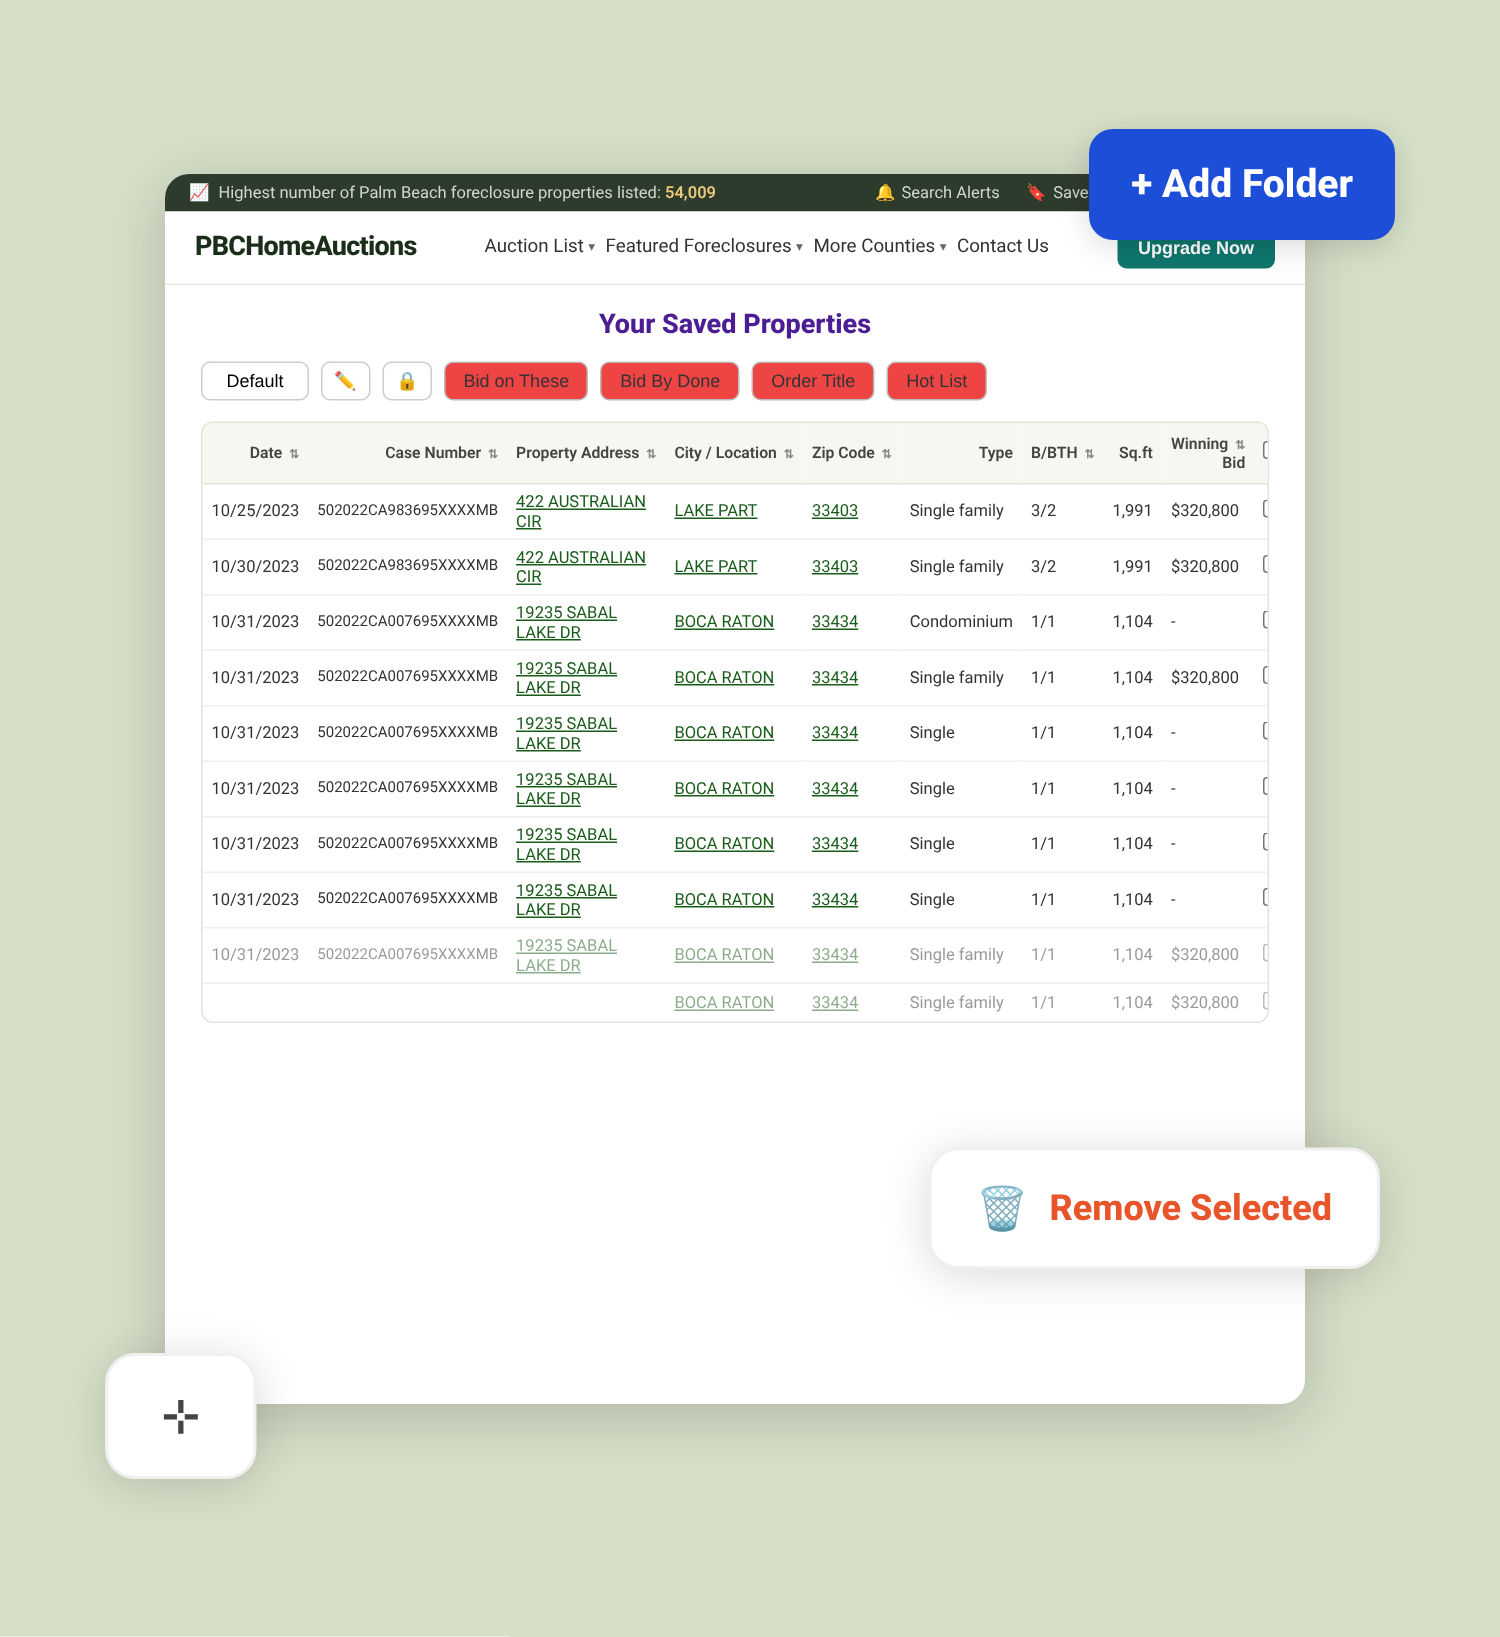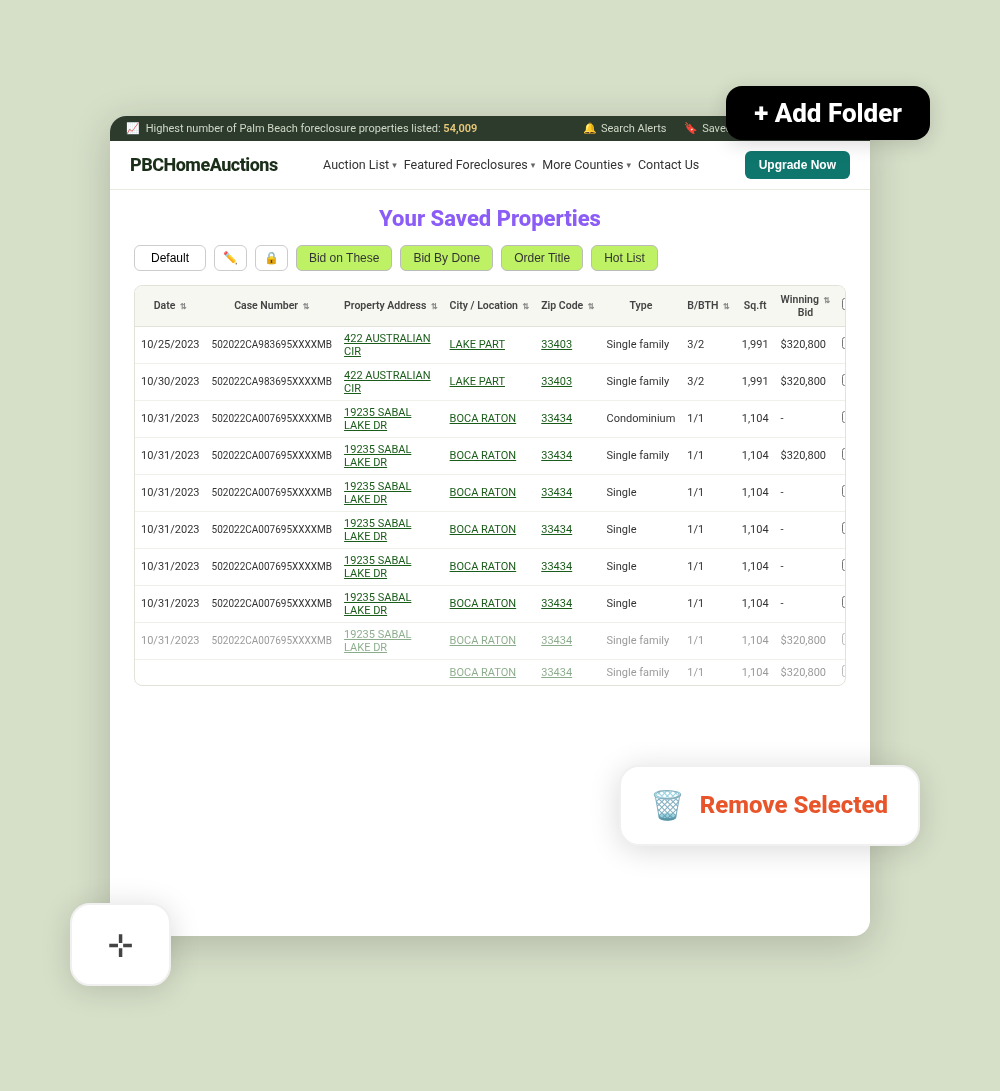--- a/index.html
+++ b/index.html
@@ -124,23 +124,23 @@
       color: #5a7a3a;
       font-size: 10px;
       font-weight: 600;
       letter-spacing: 1px;
       padding: 3px 10px;
       border-radius: 4px;
       margin-bottom: 8px;
     }
 
     .page-title {
-      font-size: 22px;
+      font-size: 18px;
       font-weight: 800;
-      color: #8b5cf6;
+      color: #4c1d95;
       margin-bottom: 14px;
     }
 
     
     .toolbar {
       display: flex;
       align-items: center;
       gap: 8px;
       margin-bottom: 14px;
     }
@@ -166,21 +166,21 @@
       font-size: 12px;
       cursor: pointer;
       display: flex;
       align-items: center;
     }
 
     .action-btn {
       border: 1px solid #bbb;
       border-radius: 6px;
       padding: 5px 12px;
-      background: #bef264;
+      background: #ef4444;
       font-size: 12px;
       font-weight: 500;
       cursor: pointer;
       color: #333;
     }
 
     
     .table-wrapper {
       overflow: hidden;
       border: 1px solid #e0e4d8;
@@ -192,21 +192,21 @@
       border-collapse: collapse;
       font-size: 11px;
     }
 
     thead tr {
       background: #f5f7f0;
     }
 
     thead th {
       padding: 7px 6px;
-      text-align: center;
+      text-align: right;
       font-weight: 600;
       color: #444;
       border-bottom: 1px solid #e0e4d8;
       font-size: 10.5px;
       white-space: nowrap;
     }
 
     thead th .sort-arrows {
       font-size: 8px;
       color: #888;
@@ -256,24 +256,24 @@
       accent-color: #5a7a3a;
     }
 
     
 
     
     .add-folder-card {
       position: absolute;
       top: 0;
       right: 0;
-      background: #000000;
+      background: #1d4ed8;
       color: #fff;
       border-radius: 16px;
-      padding: 12px 28px;
+      padding: 22px 28px;
       font-size: 26px;
       font-weight: 800;
       display: flex;
       align-items: center;
       gap: 10px;
       box-shadow: 0 4px 20px rgba(0,0,0,0.15);
       z-index: 10;
       white-space: nowrap;
     }
 

